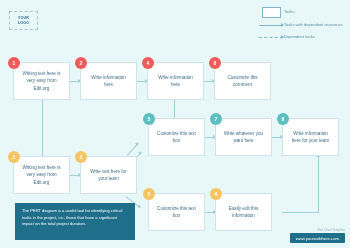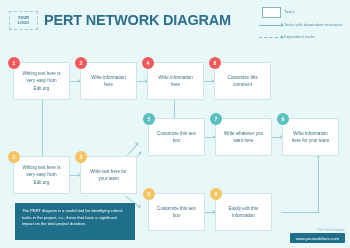--- a/index.html
+++ b/index.html
@@ -97,21 +97,20 @@
 </style>
 </head>
 <body>
 
 <div id="canvas">
 
   <div class="logo-box">
     <span>YOUR</span>
     <span>LOGO</span>
   </div>
-  <div class="title">PERT NETWORK DIAGRAM</div>
 
   <div class="legend">
     <div class="lg-row">
       <div class="lg-key">
           <div class="lg-box"></div>
         </div>
       <div class="lg-text">Tasks</div>
     </div>
     <div class="lg-row">
       <div class="lg-key">

